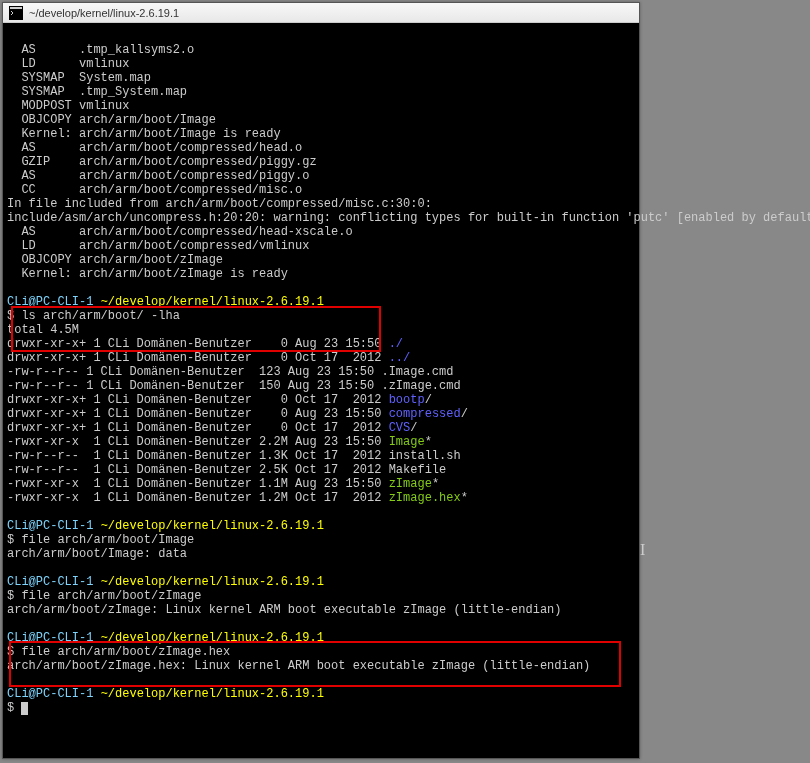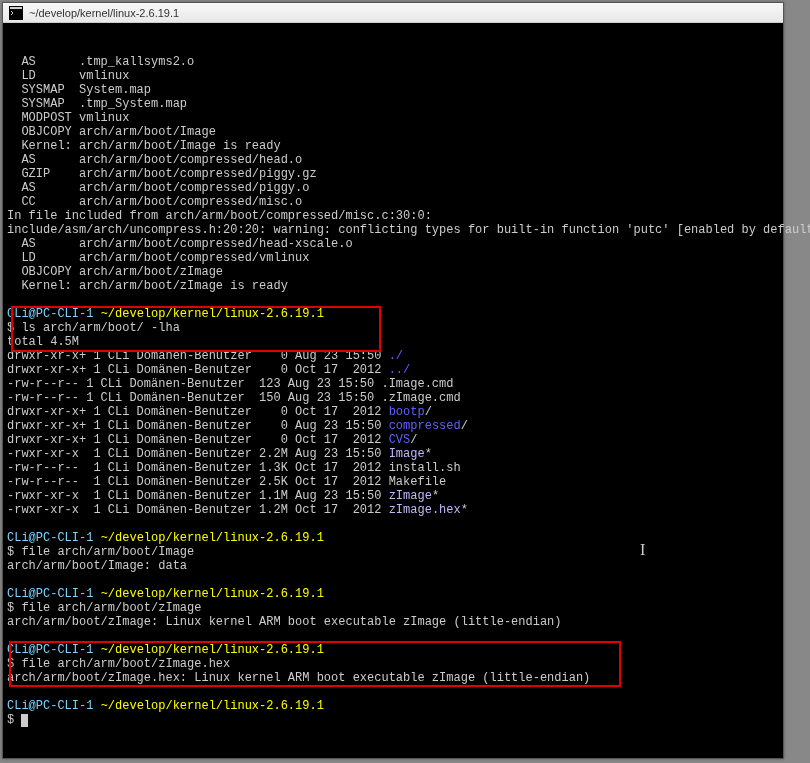--- a/index.html
+++ b/index.html
@@ -7,21 +7,21 @@
     background: #888;
     font-family: Consolas, "Courier New", monospace;
     font-size: 12px;
     width: 810px;
     height: 763px;
     overflow: hidden;
   }
   .window {
     background: #fff;
     border: 1px solid #555;
-    width: 782px;
+    width: 638px;
     margin: 2px;
     box-shadow: 0 0 3px rgba(0,0,0,0.3);
   }
   .titlebar {
     background: linear-gradient(#f8f8f8, #e8e8e8);
     height: 20px;
     display: flex;
     align-items: center;
     padding: 0 6px;
     border-bottom: 1px solid #ccc;
@@ -31,30 +31,30 @@
   }
   .titlebar .icon {
     width: 14px;
     height: 14px;
     margin-right: 6px;
     display: inline-block;
   }
   .terminal {
     background: #000;
     color: #ccc;
-    padding: 18px 4px;
+    padding: 6px 4px;
     line-height: 14px;
     height: 735px;
     white-space: pre;
     font-size: 12px;
     position: relative;
   }
   .line { white-space: pre; }
   .white { color: #ccc; }
-  .green { color: #c4b5fd; }
+  .green { color: #84cc16; }
   .blue { color: #6060ff; }
   .user { color: #7dd3fc; }
   .path { color: #ffff00; }
   .box1 {
     position: absolute;
     border: 2px solid #e00000;
     left: 8px;
     top: 283px;
     width: 370px;
     height: 46px;

